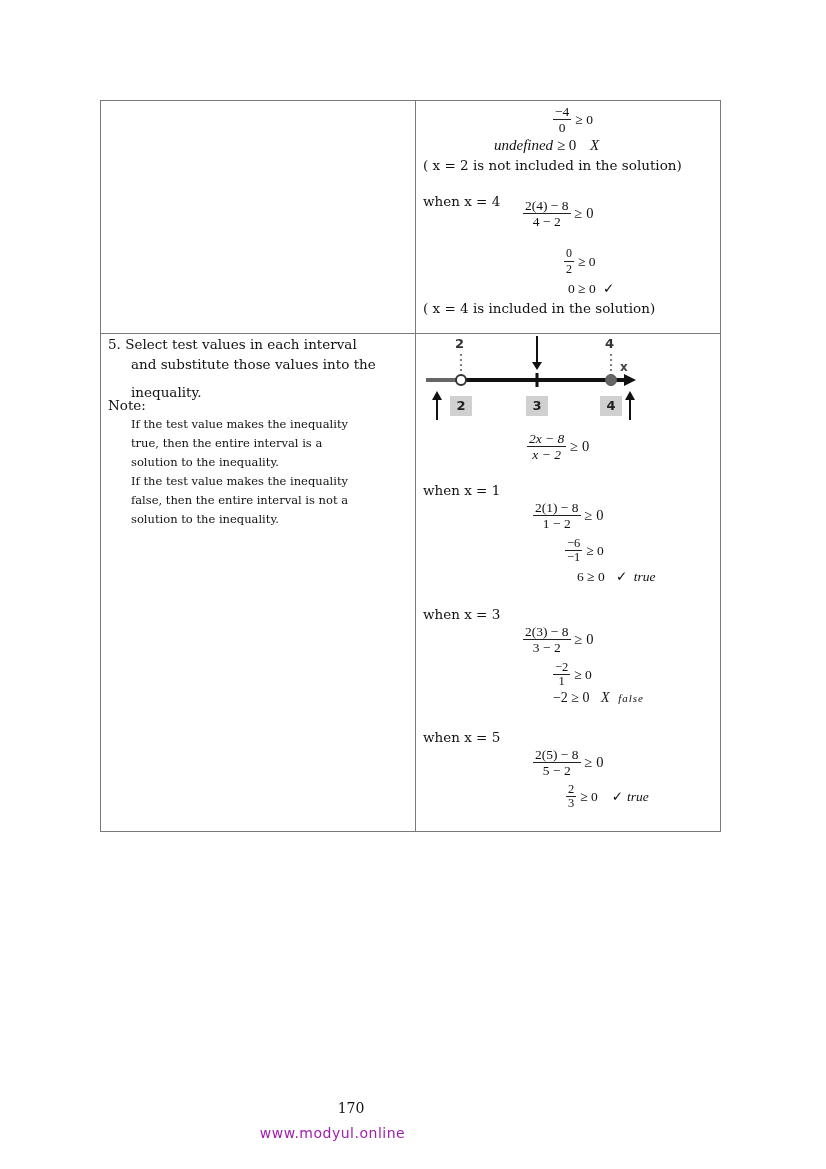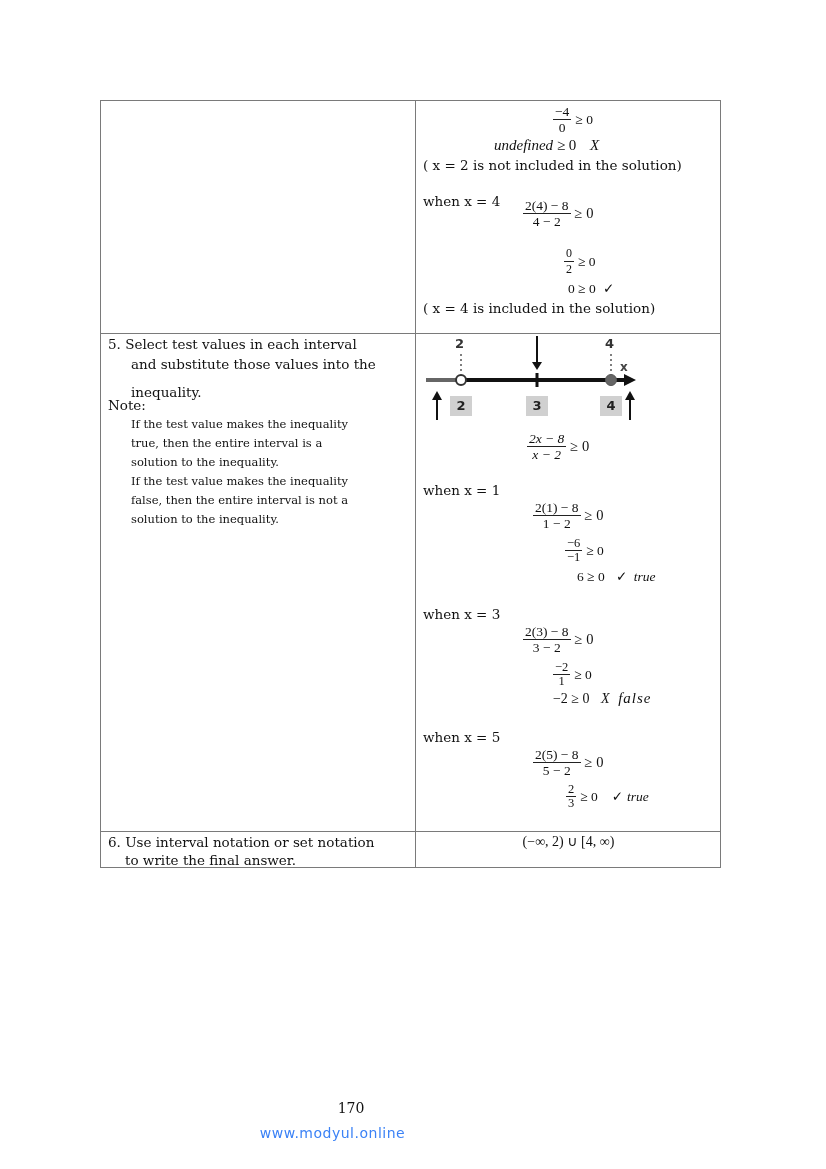--- a/index.html
+++ b/index.html
@@ -14,21 +14,21 @@
     .math { font-family: "Liberation Serif", serif; font-size: 14px; }
     .it { font-style: italic; }
     .abs { position: absolute; white-space: nowrap; }
     .frac { display: inline-flex; flex-direction: column; align-items: center; vertical-align: middle; font-family: "Liberation Serif", serif; font-size: 13.5px; line-height: 15px; }
     .frac .num { padding: 0 2px; border-bottom: 1px solid #222; }
     .frac .den { padding: 0 2px; }
     .ineq { display: inline-flex; align-items: center; font-family: "Liberation Serif", serif; font-size: 14.5px; }
     .ineq .rel { margin-left: 4px; }
     .small-rel { font-size: 13.5px; }
     .page-num { position: absolute; left: 0; width: 702px; text-align: center; top: 1100px; font-family: "DejaVu Serif", serif; font-size: 14px; }
-    .watermark { position: absolute; left: 0; width: 665px; text-align: center; top: 1125px; font-family: "DejaVu Sans", sans-serif; font-size: 14px; color: #3b82f6; letter-spacing: 0.5px; }
+    .watermark { position: absolute; left: 0; width: 665px; text-align: center; top: 1125px; font-family: "DejaVu Sans", sans-serif; font-size: 14px; color: #a21caf; letter-spacing: 0.5px; }
     .box { position: absolute; width: 22px; height: 20px; background: #d0d0d0; font-family: "DejaVu Sans", sans-serif; font-weight: bold; font-size: 13px; text-align: center; line-height: 20px; color: #222; }
   </style>
 </head>
 <body>
 
 <table class="tbl">
 
   <tbody>
       <tr>
     <td class="lc" style="height:232px;"></td>
@@ -170,21 +170,21 @@
             <span class="frac" style="font-size:12.5px; line-height:13px;">
                   <span class="num">−2</span>
                   <span class="den">1</span>
                 </span>
             <span class="rel small-rel">≥ 0</span>
           </span>
         </div>
         <div class="abs math" style="left:137px; top:356px; font-size:14px;">
           <span>−2  ≥ 0</span>
           <span class="it" style="margin-left:8px;">X</span>
-          <span class="it" style="margin-left:5px; font-size:15px; letter-spacing:1px;margin-top:44px;">false</span>
+          <span class="it" style="margin-left:5px; font-size:11px; letter-spacing:1px;margin-top:44px;">false</span>
         </div>
 
         <div class="abs serif" style="left:7px; top:393px;">when x = 5</div>
         <div class="abs" style="left:117px; top:410px;">
           <span class="ineq">
             <span class="frac">
                   <span class="num">2(5) − 8</span>
                   <span class="den">5 − 2</span>
                 </span>
             <span class="rel">≥  0</span>
@@ -198,30 +198,17 @@
                 </span>
             <span class="rel small-rel">≥ 0</span>
             <span style="margin-left:14px; font-size:13.5px;">✓</span>
             <span class="it" style="margin-left:4px; font-size:13.5px;">true</span>
           </span>
         </div>
       </div>
     </td>
   </tr>
 
-  <tr>
-    <td class="lc">
-      <div class="cell" style="height:35px;">
-        <div class="abs serif" style="left:7px; top:0px;">6. Use interval notation or set notation</div>
-        <div class="abs serif" style="left:24px; top:18px;">to write the final answer.</div>
-      </div>
-    </td>
-    <td class="rc">
-      <div class="cell" style="height:35px;">
-        <div class="abs math" style="left:0; width:305px; text-align:center; top:1px; font-size:14px;">(−∞, 2) ∪ [4, ∞)</div>
-      </div>
-    </td>
-  </tr>
 </tbody>
   </table>
 
 <div class="page-num">170</div>
 <div class="watermark">www.modyul.online</div>
 
 </body></html>

